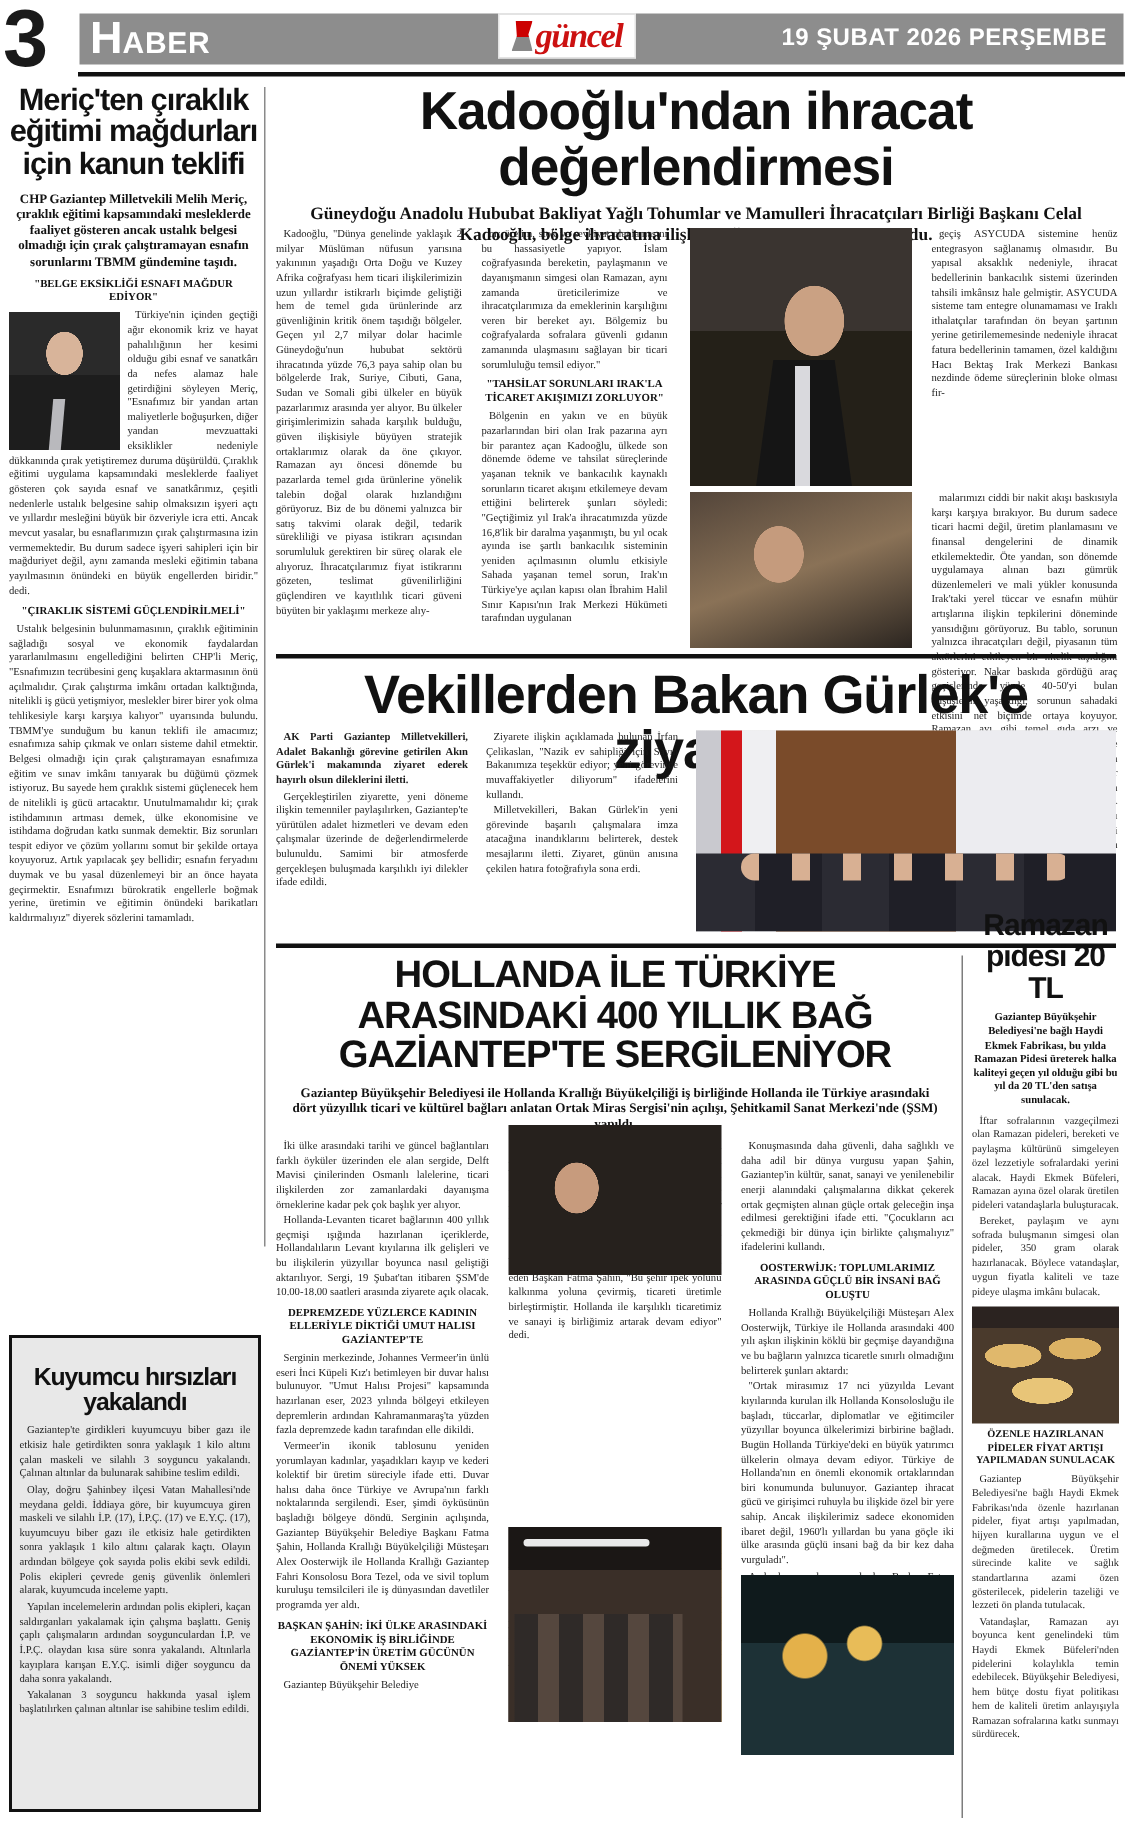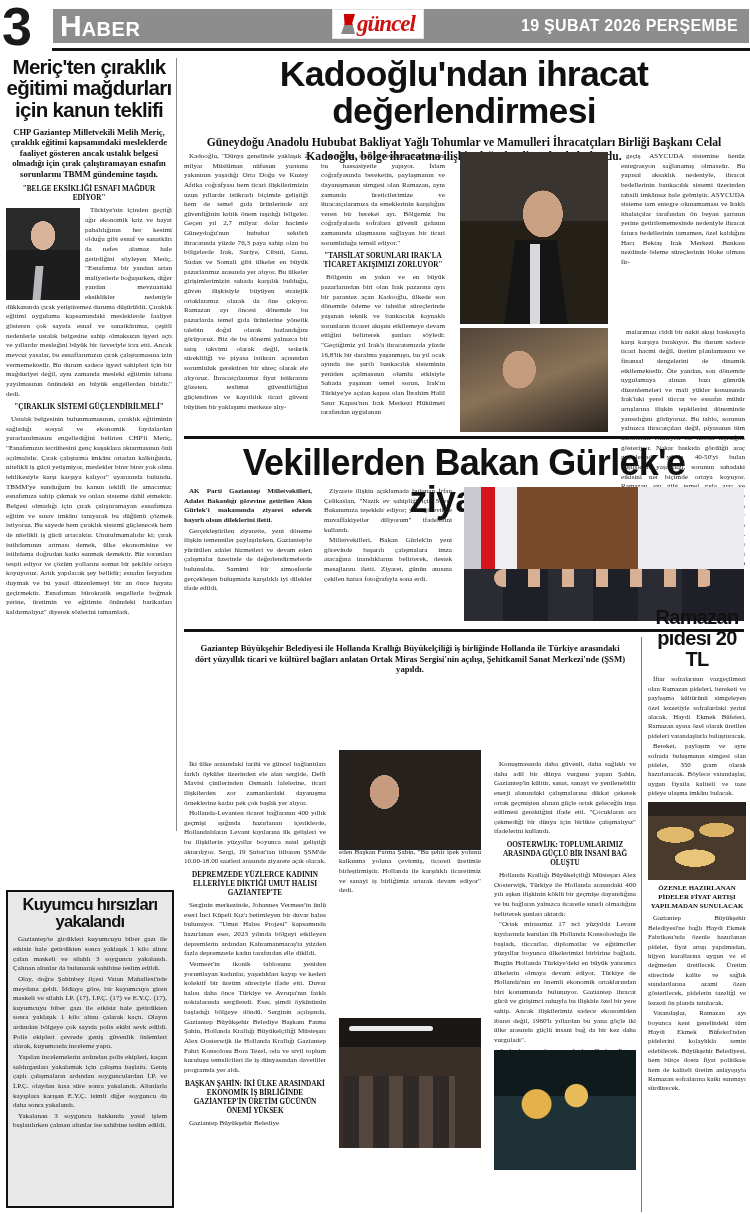--- a/index.html
+++ b/index.html
@@ -136,21 +136,21 @@
     width: 8px; height: 34px; background: #b9b9bd;
     transform: skewX(-5deg);
   }
 
   
   #kuyumcu-box {
     position: absolute; left: 6px; top: 890px;
     width: 168px; height: 318px;
     border: 2px solid #111;
     background: #e8e8e8;
-    padding: 4px 5px 4px 5px;
+    padding: 18px 5px 4px 5px;
   }
   #kuyumcu-hl { font-size: 16.5px; }
   #kuyumcu-body { margin-top: 5px; }
 
   
   #main-story { position: absolute; left: 184px; top: 56px; width: 560px; }
   #main-hl { font-size: 35.5px; }
   #main-lede { font-size: 11.6px; margin-top: 6px; padding: 0 6px; }
 
   #main-cols {
@@ -353,20 +353,21 @@
     <p>Ziyarete ilişkin açıklamada bulunan İrfan Çelikaslan, "Nazik ev sahipliği için Sayın Bakanımıza teşekkür ediyor; yeni görevinde muvaffakiyetler diliyorum" ifadelerini kullandı.</p>
     <p>Milletvekilleri, Bakan Gürlek'in yeni görevinde başarılı çalışmalara imza atacağına inandıklarını belirterek, destek mesajlarını iletti. Ziyaret, günün anısına çekilen hatıra fotoğrafıyla sona erdi.</p>
   </div>
   <div id="s2-photo"></div>
 </div>
 <div id="story2-rule"></div>
 
 <div class="vline" id="vr-a"></div>
 
 <div id="story3">
+  <div class="hl" id="story3-hl">HOLLANDA İLE TÜRKİYE ARASINDAKİ 400 YILLIK BAĞ GAZİANTEP'TE SERGİLENİYOR</div>
   <div class="lede" id="story3-lede">Gaziantep Büyükşehir Belediyesi ile Hollanda Krallığı Büyükelçiliği iş birliğinde Hollanda ile Türkiye arasındaki dört yüzyıllık ticari ve kültürel bağları anlatan Ortak Miras Sergisi'nin açılışı, Şehitkamil Sanat Merkezi'nde (ŞSM) yapıldı.</div>
 </div>
 
 <div id="s3-cols">
   <div class="s3c body-col" id="s3c1">
     <p>İki ülke arasındaki tarihi ve güncel bağlantıları farklı öyküler üzerinden ele alan sergide, Delft Mavisi çinilerinden Osmanlı lalelerine, ticari ilişkilerden zor zamanlardaki dayanışma örneklerine kadar pek çok başlık yer alıyor.</p>
     <p>Hollanda-Levanten ticaret bağlarının 400 yıllık geçmişi ışığında hazırlanan içeriklerde, Hollandalıların Levant kıyılarına ilk gelişleri ve bu ilişkilerin yüzyıllar boyunca nasıl geliştiği aktarılıyor. Sergi, 19 Şubat'tan itibaren ŞSM'de 10.00-18.00 saatleri arasında ziyarete açık olacak.</p>
     <div class="sub">DEPREMZEDE YÜZLERCE KADININ ELLERİYLE DİKTİĞİ UMUT HALISI GAZİANTEP'TE</div>
     <p>Serginin merkezinde, Johannes Vermeer'in ünlü eseri İnci Küpeli Kız'ı betimleyen bir duvar halısı bulunuyor. "Umut Halısı Projesi" kapsamında hazırlanan eser, 2023 yılında bölgeyi etkileyen depremlerin ardından Kahramanmaraş'ta yüzden fazla depremzede kadın tarafından elle dikildi.</p>
     <p>Vermeer'in ikonik tablosunu yeniden yorumlayan kadınlar, yaşadıkları kayıp ve kederi kolektif bir üretim süreciyle ifade etti. Duvar halısı daha önce Türkiye ve Avrupa'nın farklı noktalarında sergilendi. Eser, şimdi öyküsünün başladığı bölgeye döndü. Serginin açılışında, Gaziantep Büyükşehir Belediye Başkanı Fatma Şahin, Hollanda Krallığı Büyükelçiliği Müsteşarı Alex Oosterwijk ile Hollanda Krallığı Gaziantep Fahri Konsolosu Bora Tezel, oda ve sivil toplum kuruluşu temsilcileri ile iş dünyasından davetliler programda yer aldı.</p>
@@ -388,20 +389,21 @@
     <p>"Ortak mirasımız 17 nci yüzyılda Levant kıyılarında kurulan ilk Hollanda Konsolosluğu ile başladı, tüccarlar, diplomatlar ve eğitimciler yüzyıllar boyunca ülkelerimizi birbirine bağladı. Bugün Hollanda Türkiye'deki en büyük yatırımcı ülkelerin olmaya devam ediyor. Türkiye de Hollanda'nın en önemli ekonomik ortaklarından biri konumunda bulunuyor. Gaziantep ihracat gücü ve girişimci ruhuyla bu ilişkide özel bir yere sahip. Ancak ilişkilerimiz sadece ekonomiden ibaret değil, 1960'lı yıllardan bu yana göçle iki ülke arasında güçlü insani bağ da bir kez daha vurguladı".</p>
     <p>Açılış konuşmalarının ardından, Başkan Fatma Şahin ve protokol üyeleri kurdele kesimi gerçekleşti. Ardından sergi alanını gezen protokol üyeleri günün anısına fotoğraf çektirdi.</p>
   </div>
 
   <div id="s3-photo2"></div>
   <div id="s3-photo3"></div>
 </div>
 
 <div id="ramazan">
   <div class="hl" id="ram-hl">Ramazan pidesi 20 TL</div>
+  <div class="lede" id="ram-lede">Gaziantep Büyükşehir Belediyesi'ne bağlı Haydi Ekmek Fabrikası, bu yılda Ramazan Pidesi üreterek halka kaliteyi geçen yıl olduğu gibi bu yıl da 20 TL'den satışa sunulacak.</div>
   <div class="body-col" id="ram-body">
     <p>İftar sofralarının vazgeçilmezi olan Ramazan pideleri, bereketi ve paylaşma kültürünü simgeleyen özel lezzetiyle sofralardaki yerini alacak. Haydi Ekmek Büfeleri, Ramazan ayına özel olarak üretilen pideleri vatandaşlarla buluşturacak.</p>
     <p>Bereket, paylaşım ve aynı sofrada buluşmanın simgesi olan pideler, 350 gram olarak hazırlanacak. Böylece vatandaşlar, uygun fiyatla kaliteli ve taze pideye ulaşma imkânı bulacak.</p>
   </div>
   <div id="ram-photo"></div>
   <div class="sub" id="ram-sub">ÖZENLE HAZIRLANAN PİDELER FİYAT ARTIŞI YAPILMADAN SUNULACAK</div>
   <div class="body-col" id="ram-body2">
     <p>Gaziantep Büyükşehir Belediyesi'ne bağlı Haydi Ekmek Fabrikası'nda özenle hazırlanan pideler, fiyat artışı yapılmadan, hijyen kurallarına uygun ve el değmeden üretilecek. Üretim sürecinde kalite ve sağlık standartlarına azami özen gösterilecek, pidelerin tazeliği ve lezzeti ön planda tutulacak.</p>
     <p>Vatandaşlar, Ramazan ayı boyunca kent genelindeki tüm Haydi Ekmek Büfeleri'nden pidelerini kolaylıkla temin edebilecek. Büyükşehir Belediyesi, hem bütçe dostu fiyat politikası hem de kaliteli üretim anlayışıyla Ramazan sofralarına katkı sunmayı sürdürecek.</p>
   </div>

